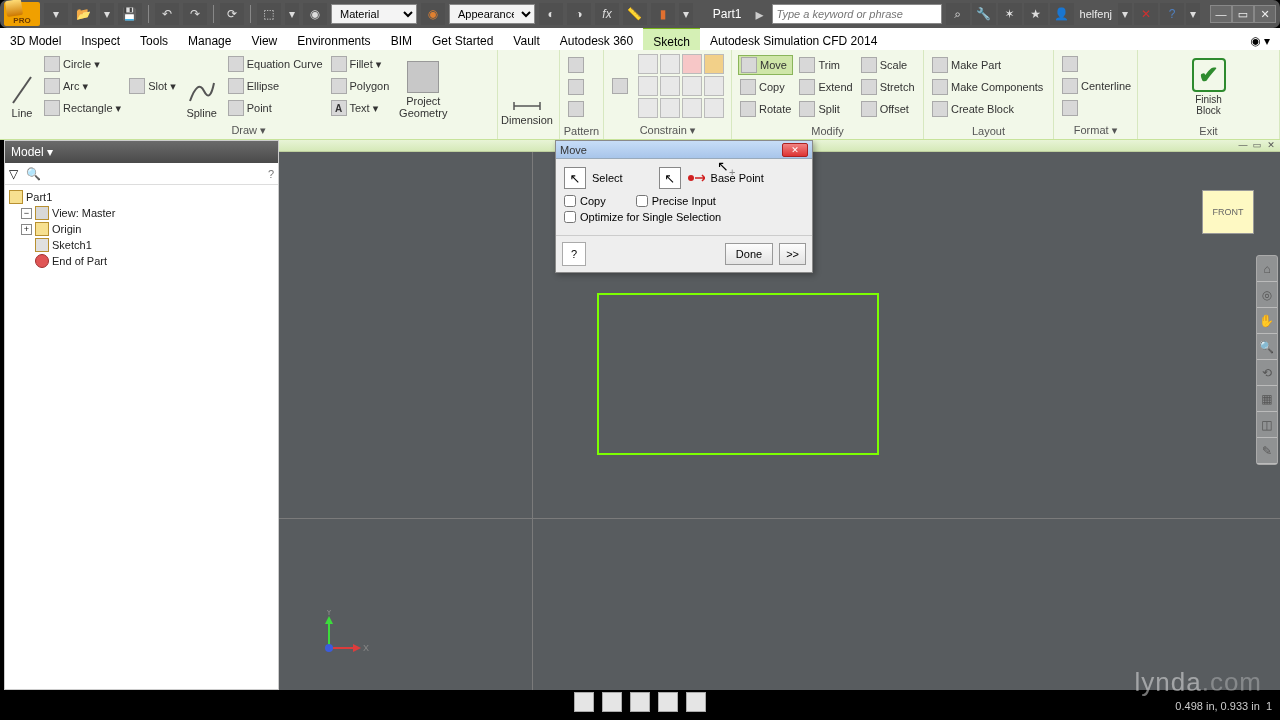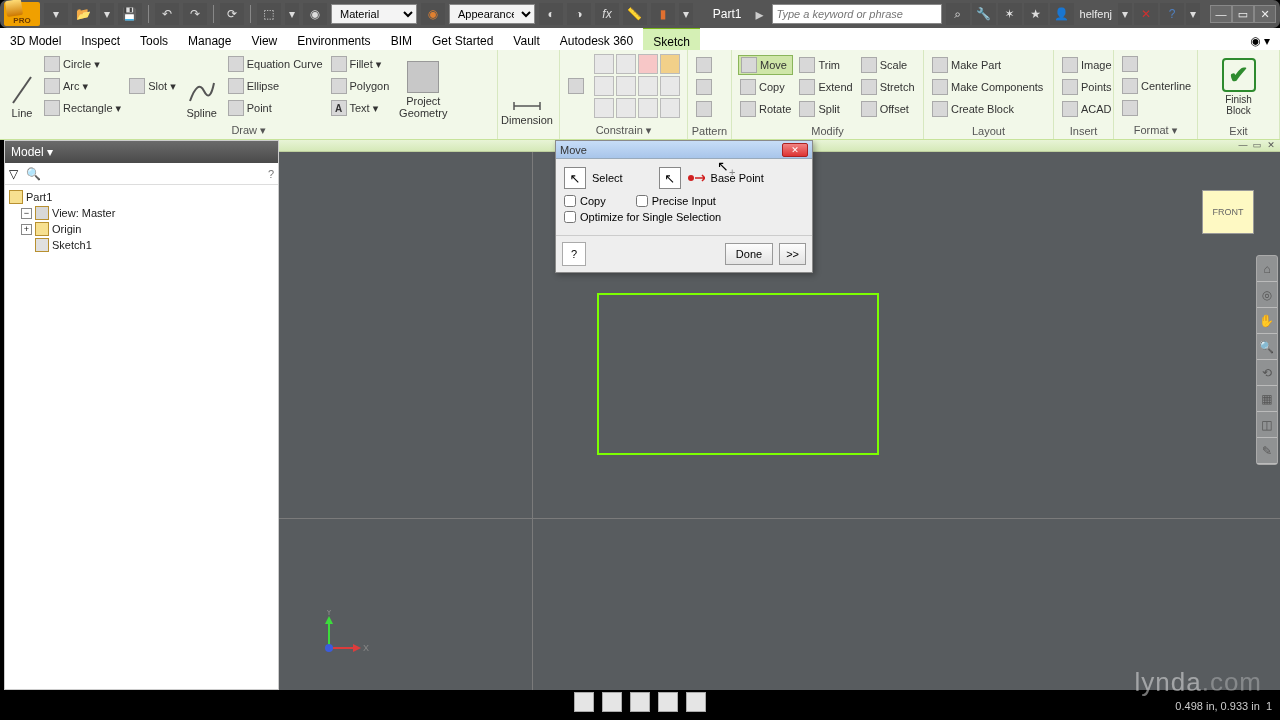--- a/index.html
+++ b/index.html
@@ -162,20 +162,21 @@
   <div class="tab">Inspect</div>
   <div class="tab">Tools</div>
   <div class="tab">Manage</div>
   <div class="tab">View</div>
   <div class="tab">Environments</div>
   <div class="tab">BIM</div>
   <div class="tab">Get Started</div>
   <div class="tab">Vault</div>
   <div class="tab">Autodesk 360</div>
   <div class="tab active">Sketch</div>
+  <div class="tab">Autodesk Simulation CFD 2014</div>
   <div style="flex:1"></div>
   <div class="tab">◉ ▾</div>
 </div>
 
 <div class="ribbon">
 
   <div class="panel" style="width:498px">
     <div class="panel-body">
       <div class="big-btn" style="width:32px">
         <svg width="22" height="30">
@@ -250,20 +251,37 @@
         <div class="big-btn">
           <svg width="30" height="26">
             <path d="M2 20 H28 M2 16v8 M28 16v8" stroke="#555" stroke-width="1.5" fill="none"></path>
           </svg>
           <span>Dimension</span>
         </div>
       </div>
     <div class="panel-title"></div>
   </div>
 
+  <div class="panel" style="width:44px">
+    <div class="panel-body">
+        <div class="col">
+      <div class="mini">
+            <span class="mi"></span>
+          </div>
+      <div class="mini">
+            <span class="mi"></span>
+          </div>
+      <div class="mini">
+            <span class="mi"></span>
+          </div>
+    </div>
+      </div>
+    <div class="panel-title">Pattern</div>
+  </div>
+
   <div class="panel" style="width:128px">
     <div class="panel-body">
       <div class="col" style="margin-right:4px">
           <div class="mini">
             <span class="mi"></span>
           </div>
         </div>
       <div class="icon-grid">
         <div class="g"></div>
         <div class="g"></div>
@@ -275,124 +293,88 @@
         <div class="g"></div>
         <div class="g"></div>
         <div class="g"></div>
         <div class="g"></div>
         <div class="g"></div>
       </div>
     </div>
     <div class="panel-title">Constrain ▾</div>
   </div>
 
-  <div class="panel" style="width:44px">
+  <div class="panel" style="width:192px">
+    <div class="panel-body">
+      <div class="col">
+        <div class="mini active">
+            <span class="mi"></span>
+            <span>Move</span>
+          </div>
+        <div class="mini">
+            <span class="mi"></span>
+            <span>Copy</span>
+          </div>
+        <div class="mini">
+            <span class="mi"></span>
+            <span>Rotate</span>
+          </div>
+      </div>
+      <div class="col">
+        <div class="mini">
+            <span class="mi"></span>
+            <span>Trim</span>
+          </div>
+        <div class="mini">
+            <span class="mi"></span>
+            <span>Extend</span>
+          </div>
+        <div class="mini">
+            <span class="mi"></span>
+            <span>Split</span>
+          </div>
+      </div>
+      <div class="col">
+        <div class="mini">
+            <span class="mi"></span>
+            <span>Scale</span>
+          </div>
+        <div class="mini">
+            <span class="mi"></span>
+            <span>Stretch</span>
+          </div>
+        <div class="mini">
+            <span class="mi"></span>
+            <span>Offset</span>
+          </div>
+      </div>
+    </div>
+    <div class="panel-title">Modify</div>
+  </div>
+
+  <div class="panel" style="width:130px">
     <div class="panel-body">
         <div class="col">
       <div class="mini">
             <span class="mi"></span>
-          </div>
-      <div class="mini">
-            <span class="mi"></span>
-          </div>
-      <div class="mini">
-            <span class="mi"></span>
-          </div>
-    </div>
-      </div>
-    <div class="panel-title">Pattern</div>
-  </div>
-
-  <div class="panel" style="width:192px">
-    <div class="panel-body">
-      <div class="col">
-        <div class="mini active">
-            <span class="mi"></span>
-            <span>Move</span>
-          </div>
-        <div class="mini">
-            <span class="mi"></span>
-            <span>Copy</span>
-          </div>
-        <div class="mini">
-            <span class="mi"></span>
-            <span>Rotate</span>
-          </div>
-      </div>
-      <div class="col">
-        <div class="mini">
-            <span class="mi"></span>
-            <span>Trim</span>
-          </div>
-        <div class="mini">
-            <span class="mi"></span>
-            <span>Extend</span>
-          </div>
-        <div class="mini">
-            <span class="mi"></span>
-            <span>Split</span>
-          </div>
-      </div>
-      <div class="col">
-        <div class="mini">
-            <span class="mi"></span>
-            <span>Scale</span>
-          </div>
-        <div class="mini">
-            <span class="mi"></span>
-            <span>Stretch</span>
-          </div>
-        <div class="mini">
-            <span class="mi"></span>
-            <span>Offset</span>
-          </div>
-      </div>
-    </div>
-    <div class="panel-title">Modify</div>
-  </div>
-
-  <div class="panel" style="width:130px">
-    <div class="panel-body">
-        <div class="col">
-      <div class="mini">
-            <span class="mi"></span>
             <span>Make Part</span>
           </div>
       <div class="mini">
             <span class="mi"></span>
             <span>Make Components</span>
           </div>
       <div class="mini">
             <span class="mi"></span>
             <span>Create Block</span>
           </div>
     </div>
       </div>
     <div class="panel-title">Layout</div>
   </div>
 
-  <div class="panel" style="width:60px">
-    <div class="panel-body">
-        <div class="col">
-      <div class="mini">
-            <span class="mi"></span>
-            <span>Image</span>
-          </div>
-      <div class="mini">
-            <span class="mi"></span>
-            <span>Points</span>
-          </div>
-      <div class="mini">
-            <span class="mi"></span>
-            <span>ACAD</span>
-          </div>
-    </div>
-      </div>
-    <div class="panel-title">Insert</div>
-  </div>
 
   <div class="panel" style="width:84px">
     <div class="panel-body">
         <div class="col">
       <div class="mini">
             <span class="mi"></span>
           </div>
       <div class="mini">
             <span class="mi"></span>
             <span>Centerline</span>
@@ -437,20 +419,24 @@
           <span>View: Master</span>
         </div>
       <div class="tree-item lvl1">
           <span class="exp">+</span>
           <span class="tic folder"></span>
           <span>Origin</span>
         </div>
       <div class="tree-item lvl2">
           <span class="tic" style="background:#e0e0e0"></span>
           <span>Sketch1</span>
+        </div>
+      <div class="tree-item lvl2">
+          <span class="tic red"></span>
+          <span>End of Part</span>
         </div>
     </div>
   </div>
 
   <div class="canvas-wrap">
     <div class="canvas-bar">
       <div class="cbtn">—</div>
       <div class="cbtn">▭</div>
       <div class="cbtn">✕</div>
     </div>

